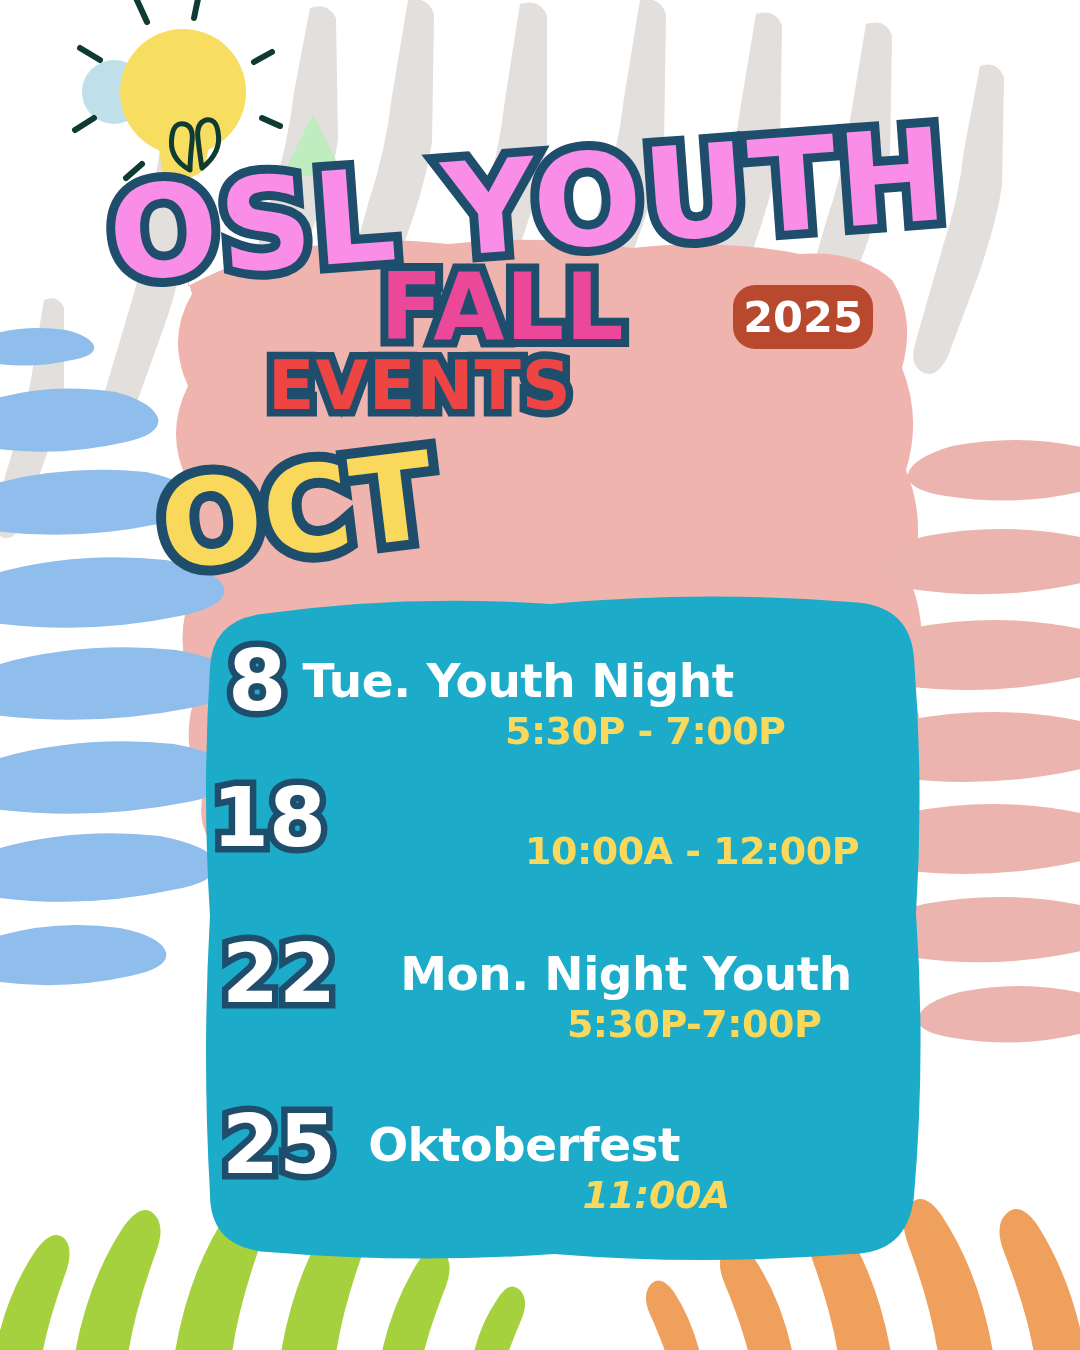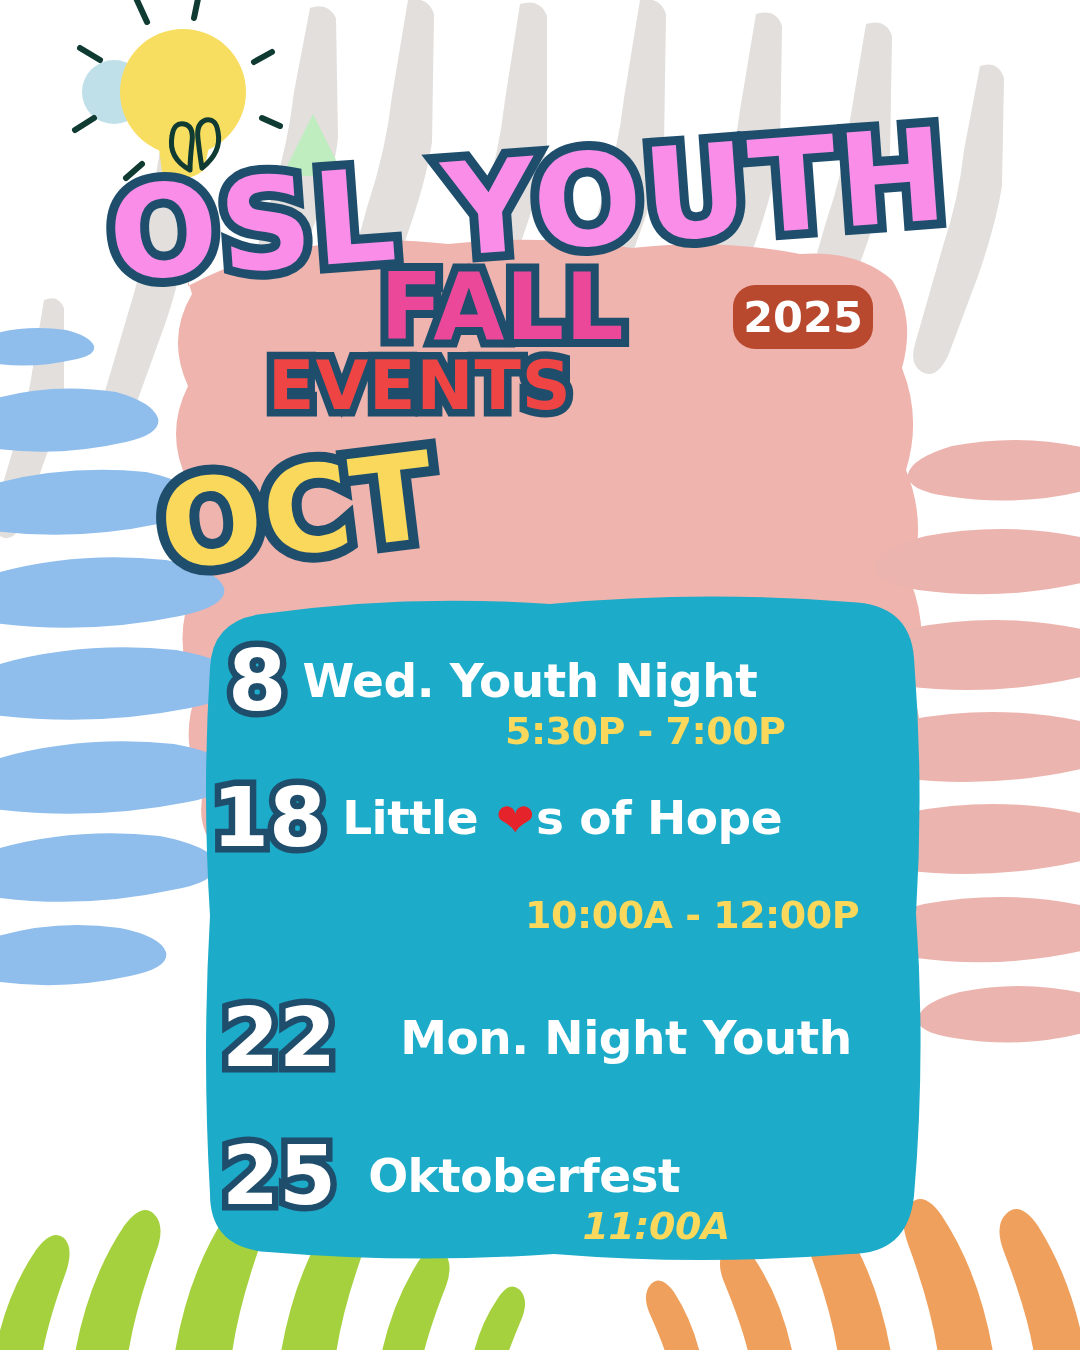--- a/index.html
+++ b/index.html
@@ -272,37 +272,37 @@
     <div class="t-oct">OCT</div>
   </div>
 
   <div class="badge-year">2025</div>
 
   <div class="events">
 
     <div class="event-row" id="row-0">
       <div class="ev-day">8</div>
       <div class="ev-body">
-        <div class="ev-title"><span>Wed. Youth Night</span></div>
+        <div class="ev-title"><span>Tue. Youth Night</span></div>
         <div class="ev-time">5:30P - 7:00P</div>
       </div>
     </div>
 
     <div class="event-row" id="row-1">
       <div class="ev-day">18</div>
       <div class="ev-body">
-        <div class="ev-title"><span>Little </span><span class="heart">❤</span><span>s of Hope</span></div>
         <div class="ev-time">10:00A - 12:00P</div>
       </div>
     </div>
 
     <div class="event-row" id="row-2">
       <div class="ev-day">22</div>
       <div class="ev-body">
         <div class="ev-title"><span>Mon. Night Youth</span></div>
+        <div class="ev-time">5:30P-7:00P</div>
       </div>
     </div>
 
     <div class="event-row" id="row-3">
       <div class="ev-day">25</div>
       <div class="ev-body">
         <div class="ev-title"><span>Oktoberfest</span></div>
         <div class="ev-time">11:00A</div>
       </div>
     </div>

